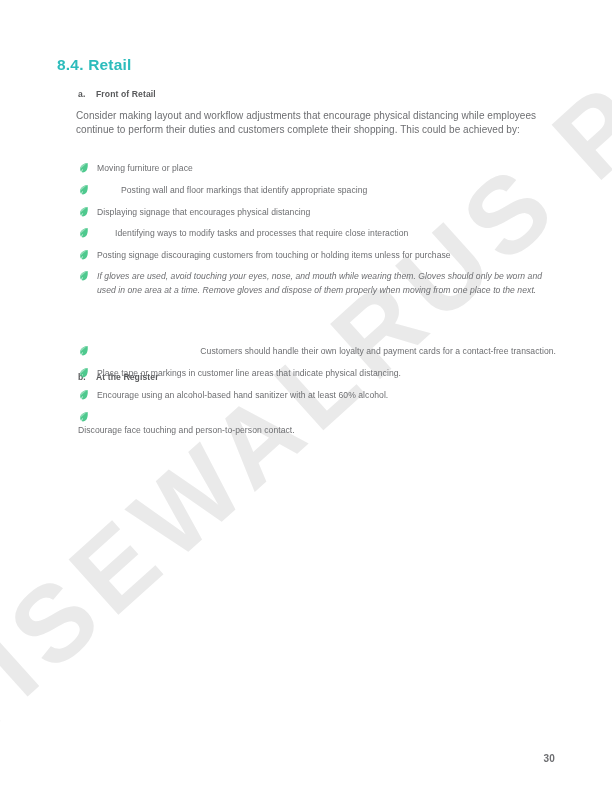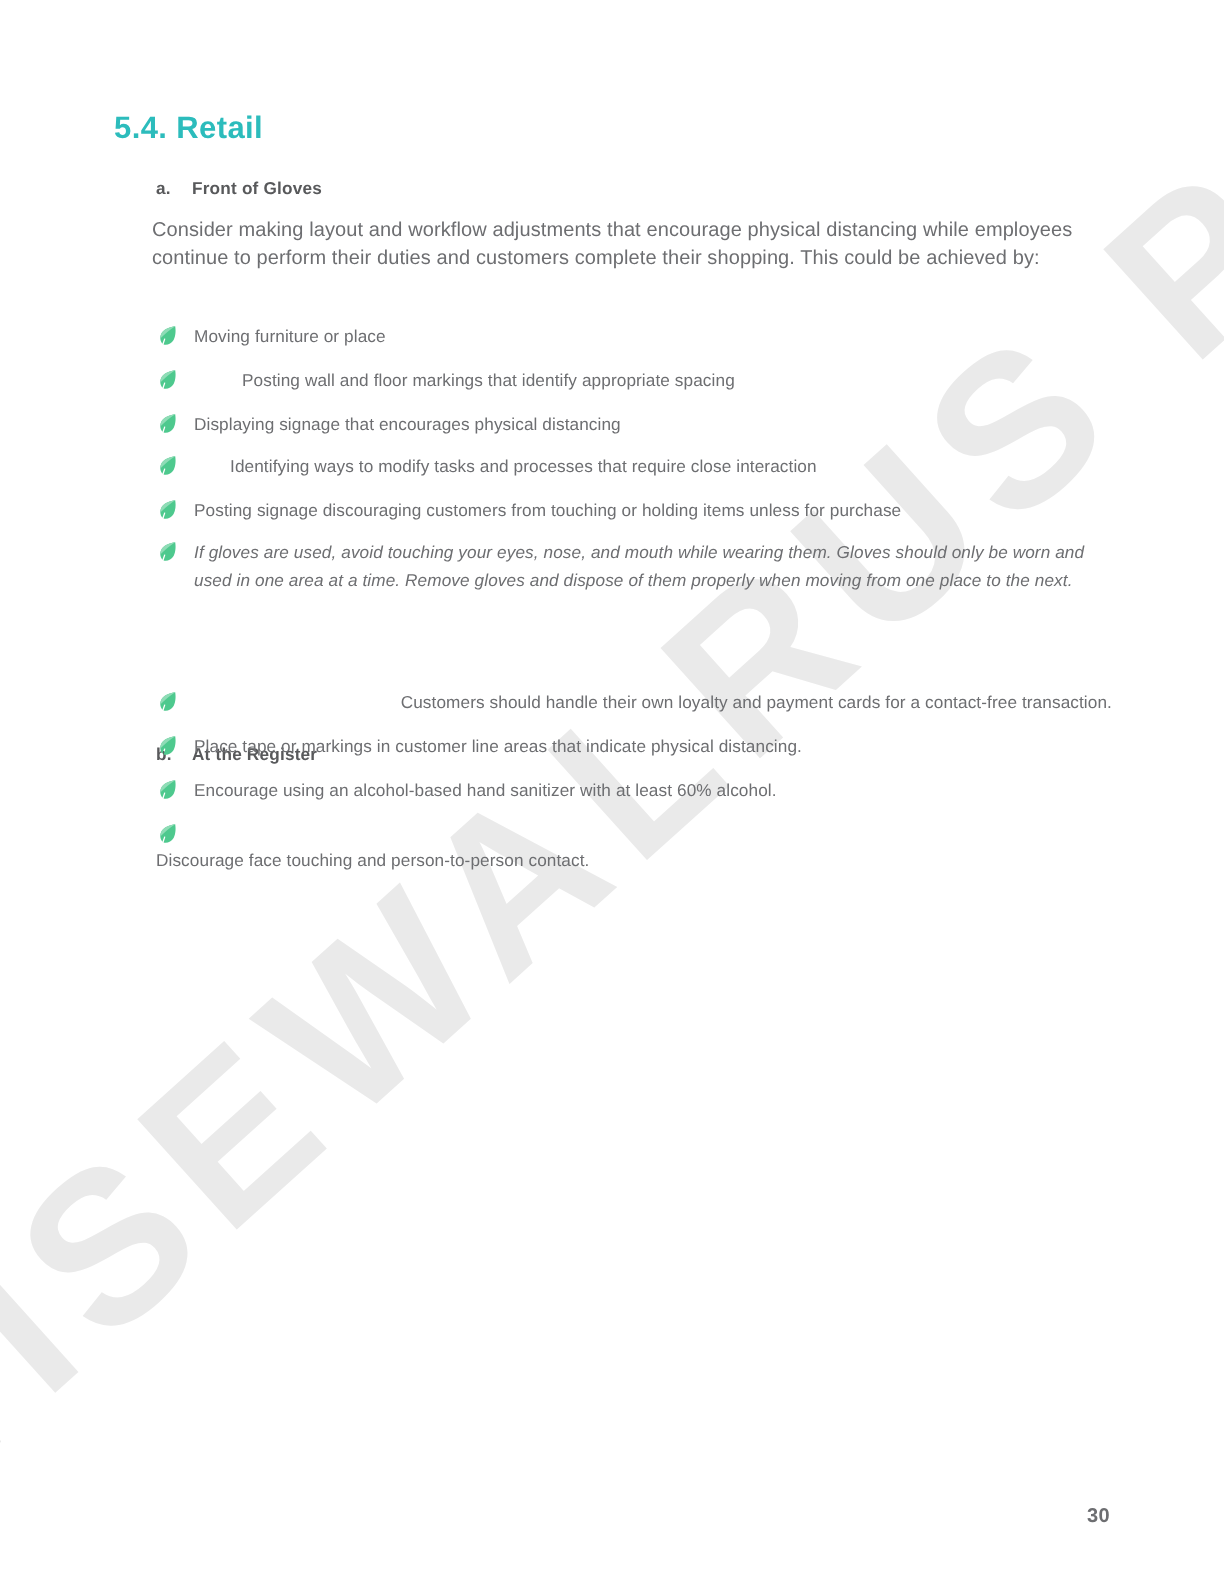--- a/index.html
+++ b/index.html
@@ -130,24 +130,24 @@
 <body>
 
 <div class="page">
 
   <div class="watermark-layer">
     <div class="watermark-text">WISEWALRUS PR</div>
   </div>
 
   <div class="content">
 
-    <div class="section-heading">5.4. Retail</div>
+    <div class="section-heading">8.4. Retail</div>
 
     <div class="sub-label" style="left:78px; top:89px;">
-      <span class="marker">a.</span><span>Front of Gloves</span>
+      <span class="marker">a.</span><span>Front of Retail</span>
     </div>
 
     <div class="intro-para">Consider making layout and workflow adjustments that encourage physical distancing while employees continue to perform their duties and customers complete their shopping. This could be achieved by:</div>
 
     <div class="bullet-row" style="top:161px;">
       <span class="bullet-icon">
         <svg viewBox="0 0 12 12">
             <path d="M9.6 1.1C7.2 1.4 4.4 2.3 3.0 4.3c-1.3 1.9-1.0 4.2 0.2 5.6l0.9-2.7 0.6 0.2-0.9 2.9c1.8 0.5 3.9-0.4 5.0-2.3C10.0 5.7 9.9 2.9 9.6 1.1z" fill="#4ec98e"></path>
             <path d="M9.6 1.1C7.2 1.4 4.4 2.3 3.0 4.3c-0.6 0.9-0.8 1.9-0.7 2.8C4.2 5.3 7.0 2.7 9.6 1.1z" fill="#8fdcb6"></path>
           </svg>

